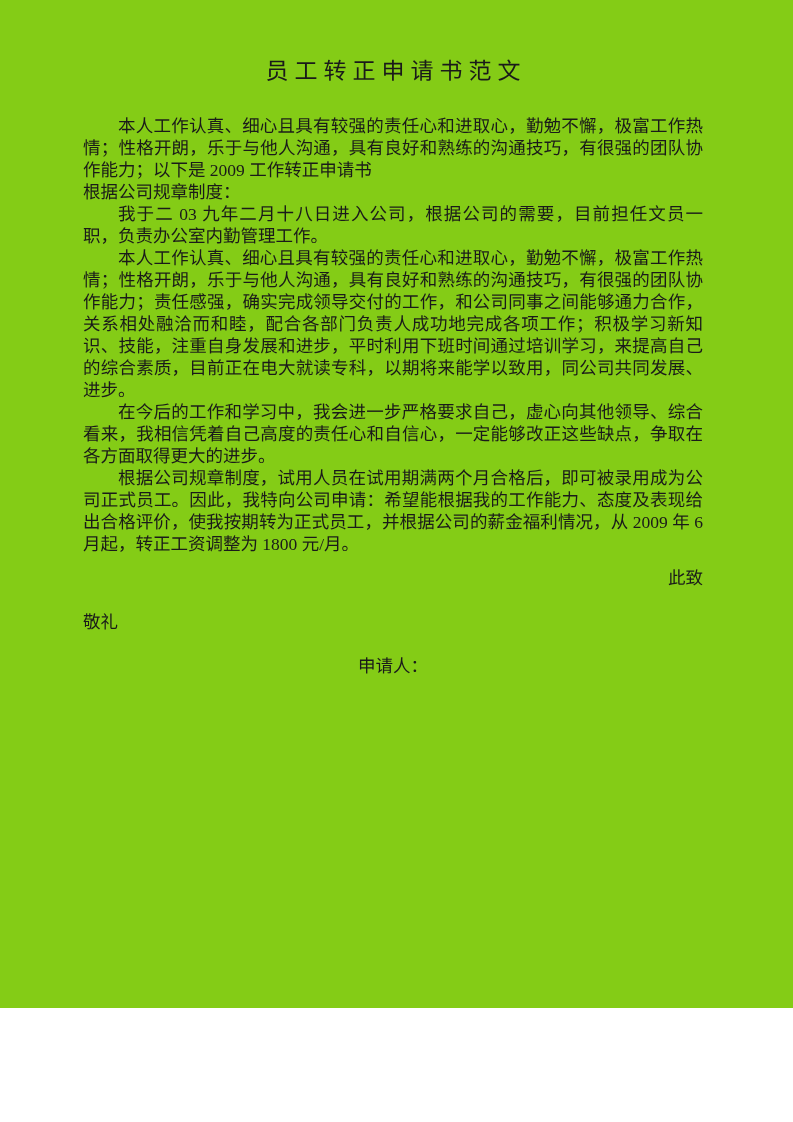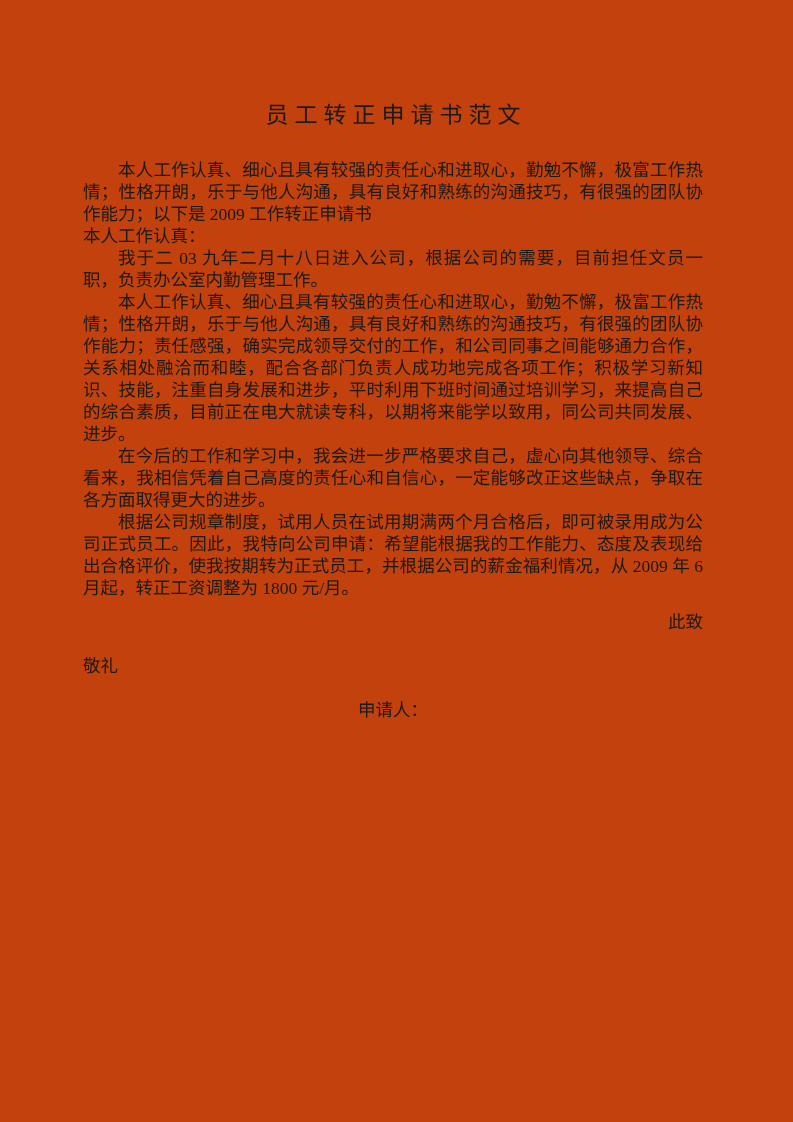--- a/index.html
+++ b/index.html
@@ -10,23 +10,23 @@
   body {
     width: 793px;
     height: 1122px;
     overflow: hidden;
     font-family: "Liberation Serif", "DejaVu Serif", serif;
     color: #1a1a1a;
   }
   .page {
     box-sizing: border-box;
     width: 793px;
-    height: 1122px;
-    padding: 100px 90px 0 83px;
-    background: #c2410c;
+    height: 1008px;
+    padding: 56px 90px 0 83px;
+    background: #84cc16;
   }
   .doc-title {
     margin: 0 0 27px 0;
     font-size: 23px;
     font-weight: normal;
     text-align: center;
     letter-spacing: 6px;
     text-indent: 6px; 
     line-height: 32px;
     color: #1a1a1a;
@@ -68,21 +68,21 @@
 <body>
 
 <div class="page">
 
   <h1 class="doc-title">员工转正申请书范文</h1>
 
   <div class="body-text">
 
     <p class="para indent">本人工作认真、细心且具有较强的责任心和进取心，勤勉不懈，极富工作热情；性格开朗，乐于与他人沟通，具有良好和熟练的沟通技巧，有很强的团队协作能力；以下是 2009 工作转正申请书</p>
 
-    <p class="para salute">本人工作认真：</p>
+    <p class="para salute">根据公司规章制度：</p>
 
     <p class="para indent">我于二 03 九年二月十八日进入公司，根据公司的需要，目前担任文员一职，负责办公室内勤管理工作。</p>
 
     <p class="para indent">本人工作认真、细心且具有较强的责任心和进取心，勤勉不懈，极富工作热情；性格开朗，乐于与他人沟通，具有良好和熟练的沟通技巧，有很强的团队协作能力；责任感强，确实完成领导交付的工作，和公司同事之间能够通力合作，关系相处融洽而和睦，配合各部门负责人成功地完成各项工作；积极学习新知识、技能，注重自身发展和进步，平时利用下班时间通过培训学习，来提高自己的综合素质，目前正在电大就读专科，以期将来能学以致用，同公司共同发展、进步。</p>
 
 
     <p class="para indent">在今后的工作和学习中，我会进一步严格要求自己，虚心向其他领导、综合看来，我相信凭着自己高度的责任心和自信心，一定能够改正这些缺点，争取在各方面取得更大的进步。</p>
 
     <p class="para indent">根据公司规章制度，试用人员在试用期满两个月合格后，即可被录用成为公司正式员工。因此，我特向公司申请：希望能根据我的工作能力、态度及表现给出合格评价，使我按期转为正式员工，并根据公司的薪金福利情况，从 2009 年 6 月起，转正工资调整为 1800 元/月。</p>
 

